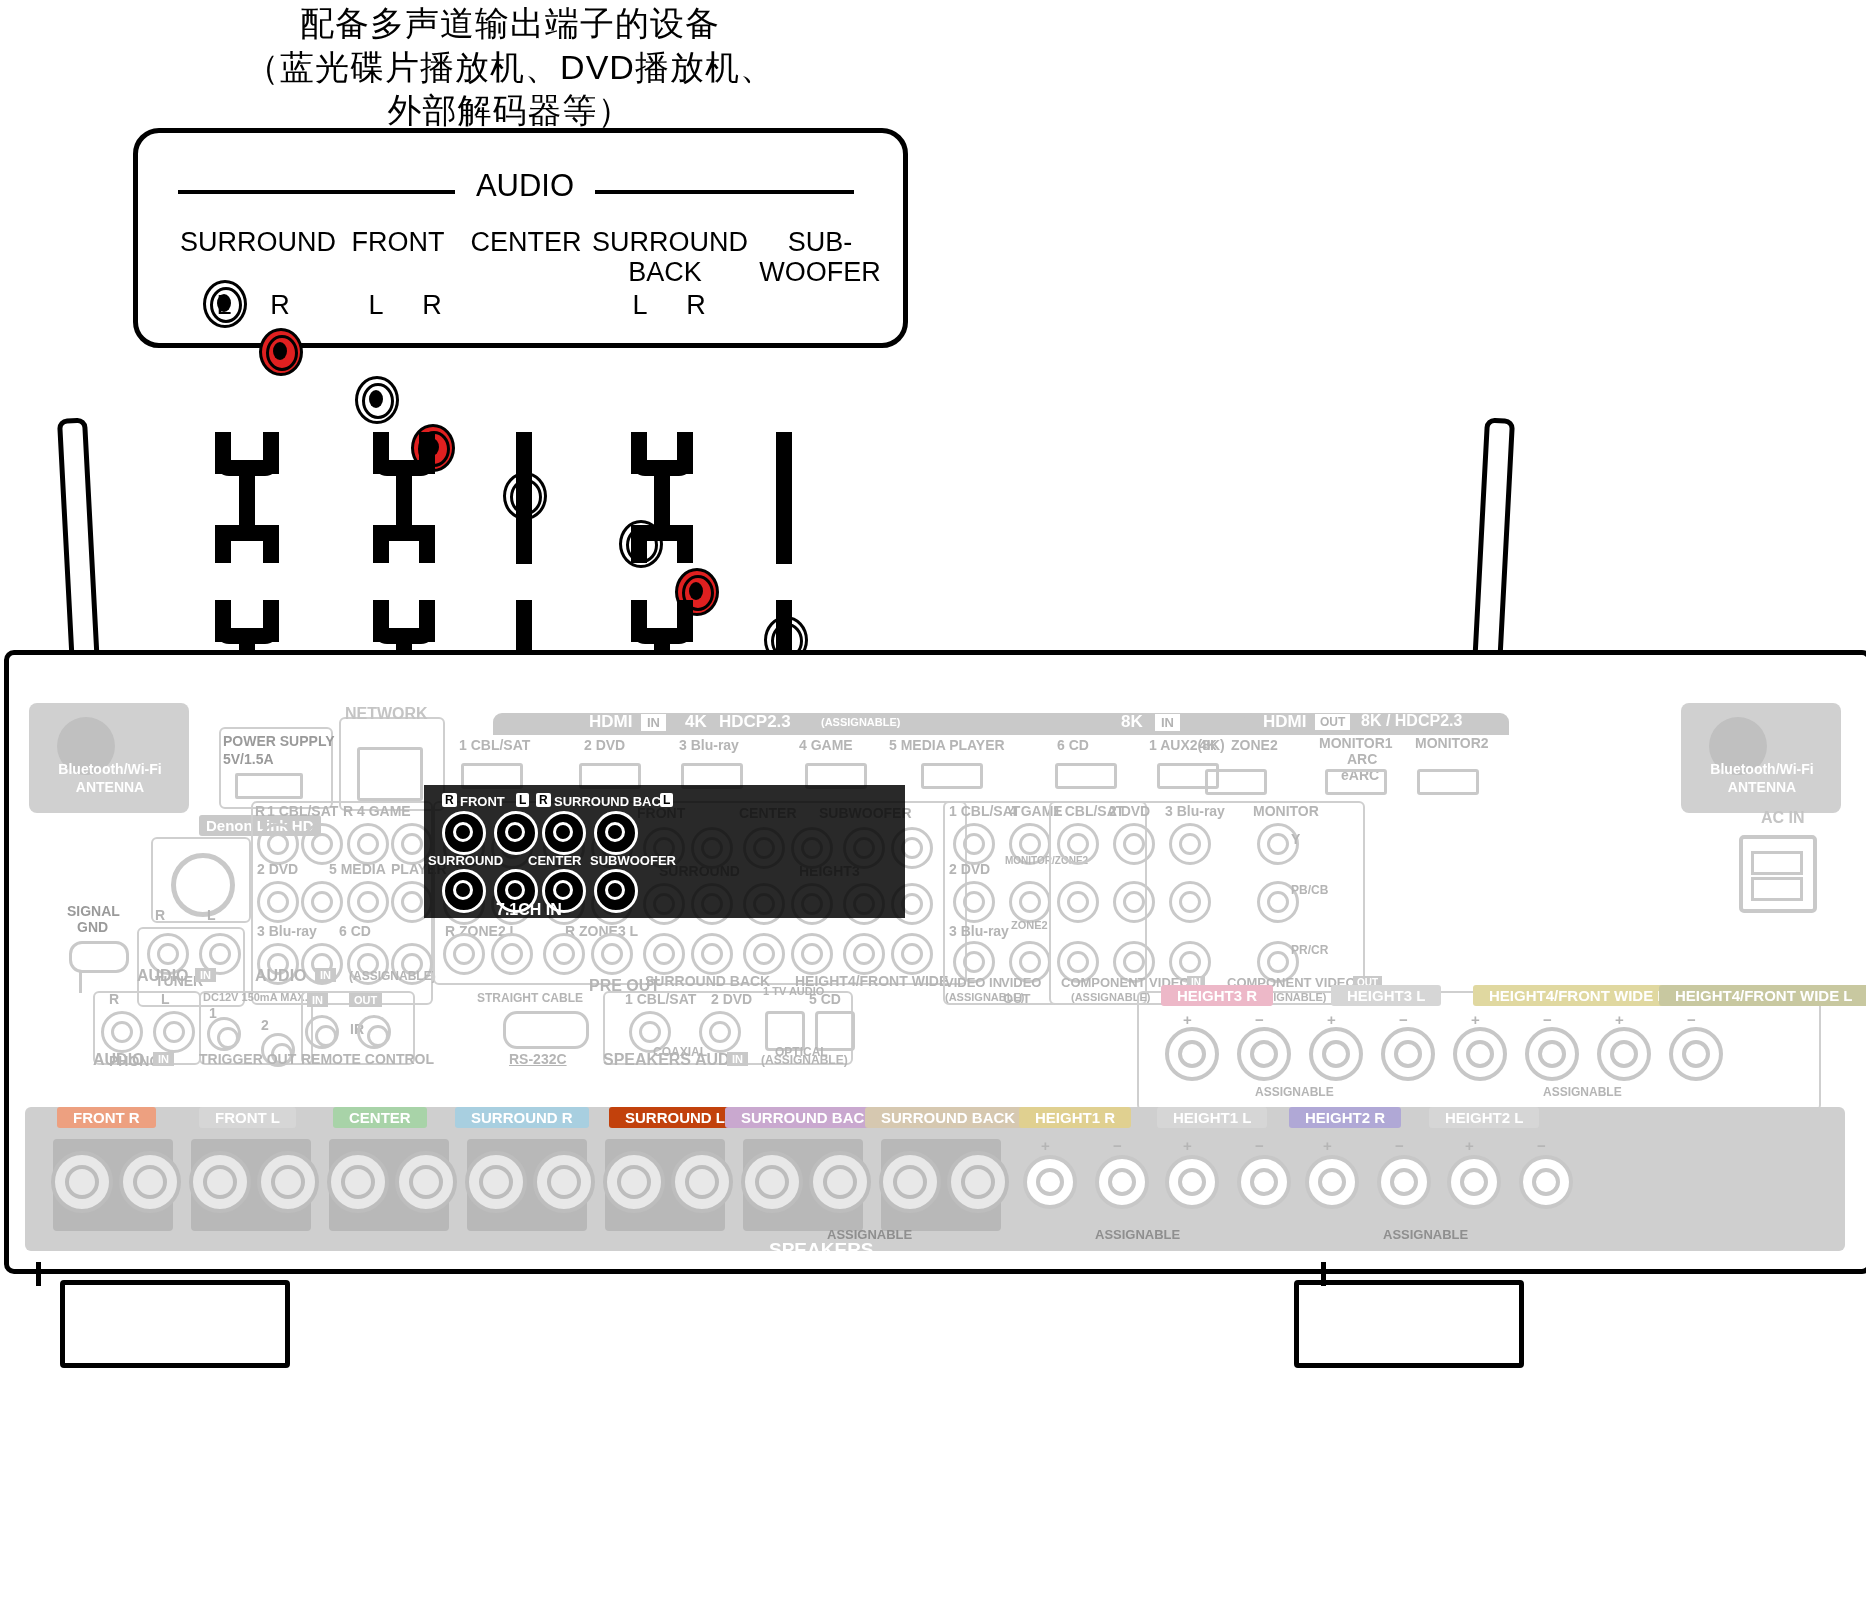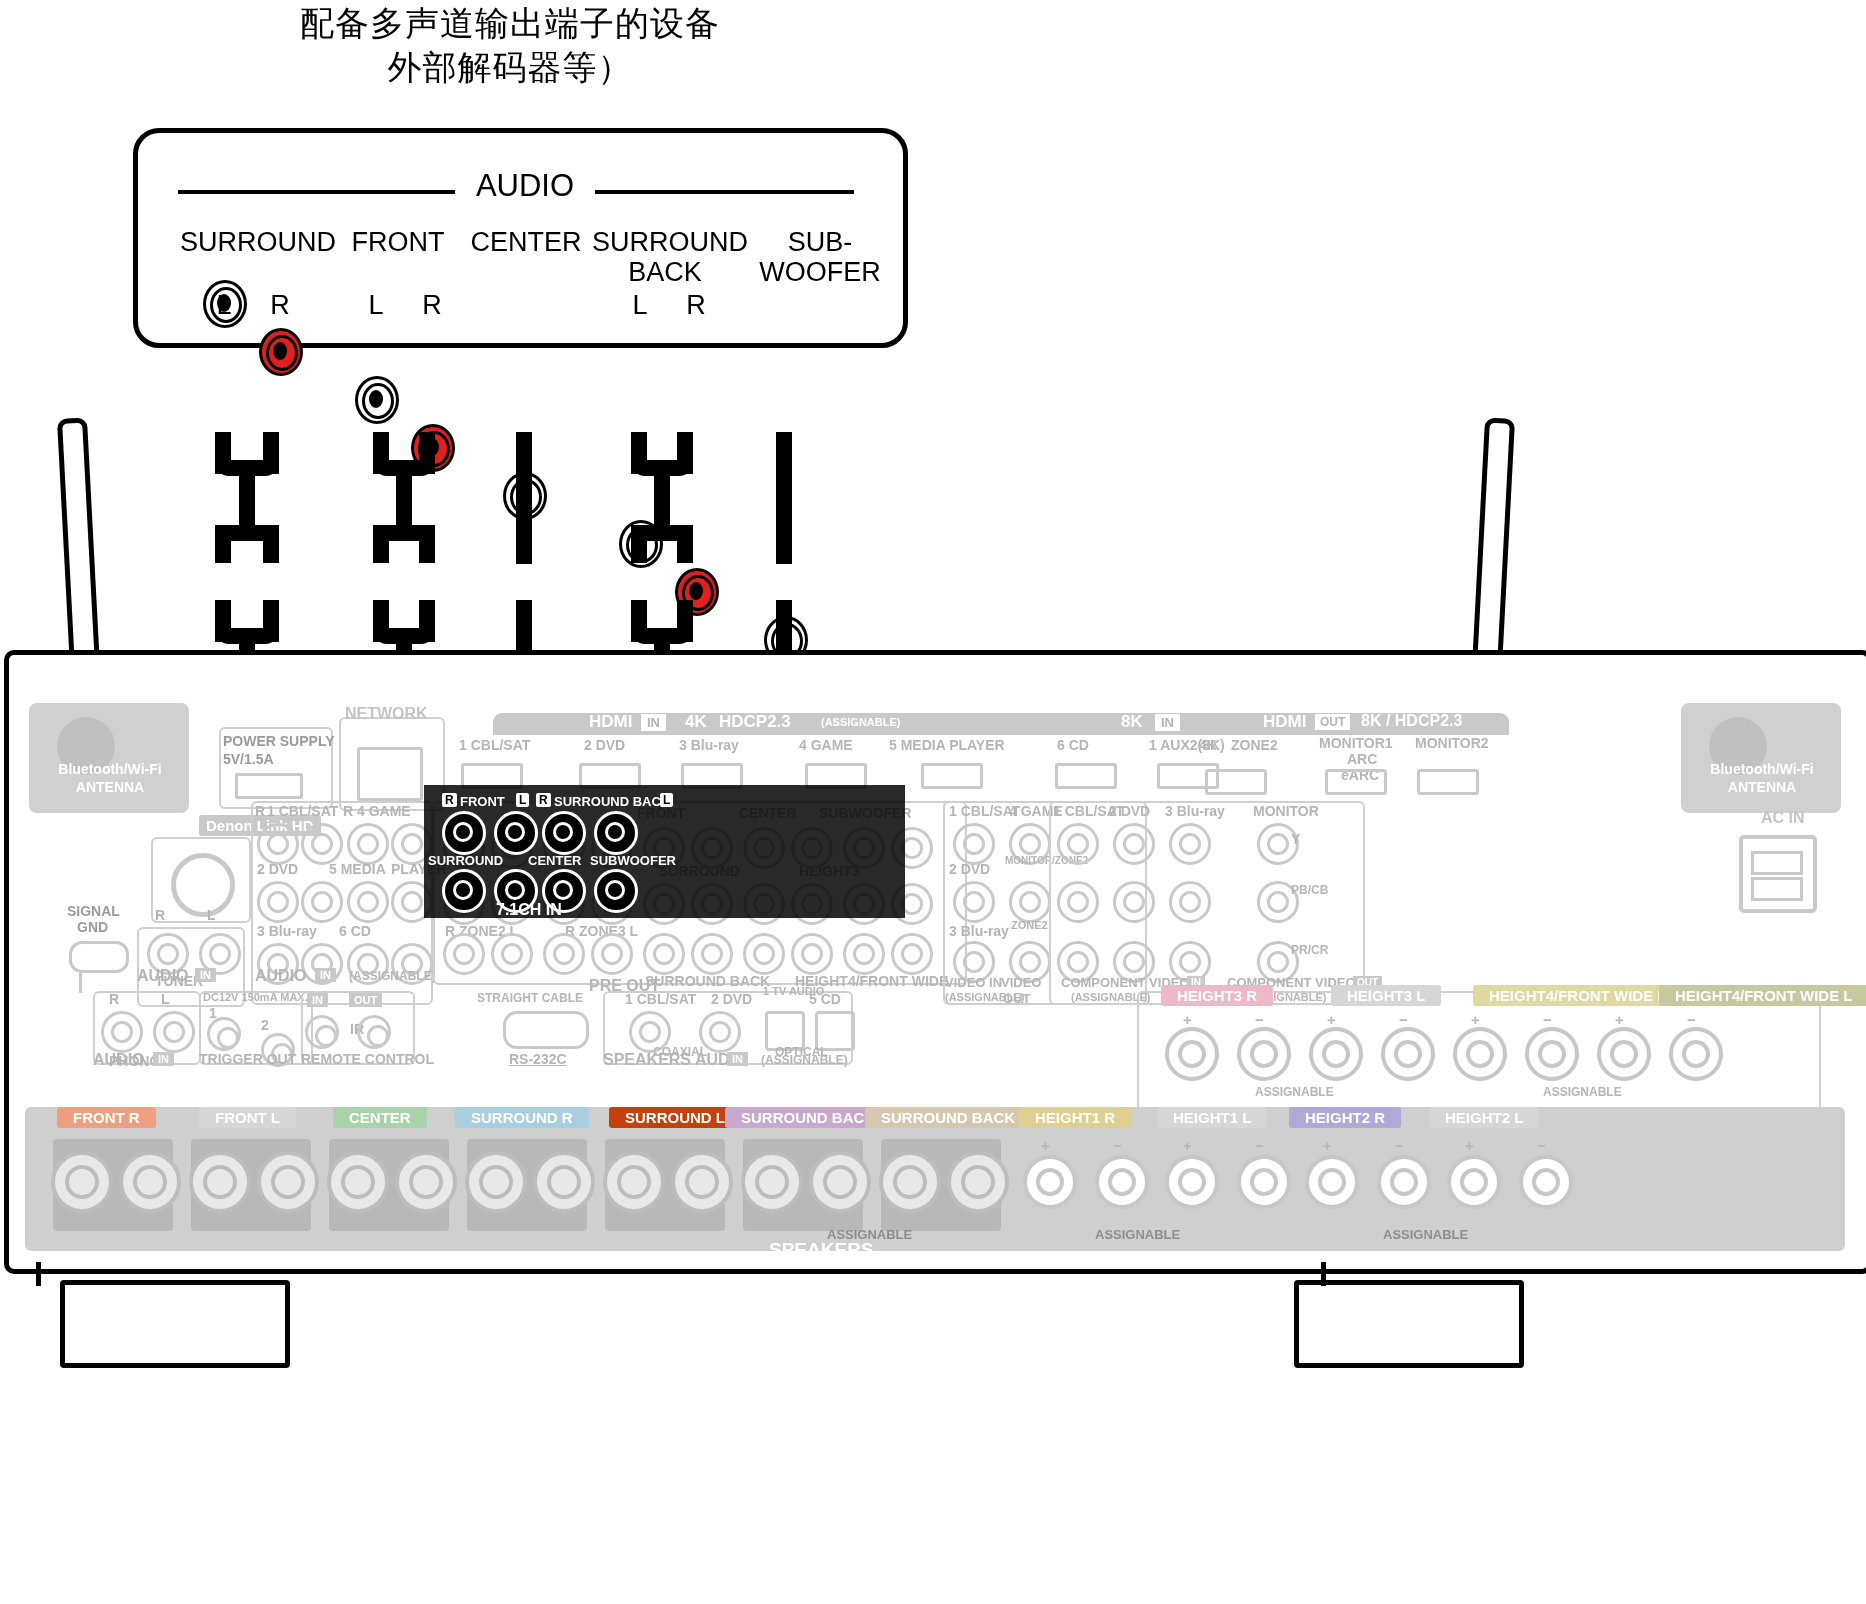--- a/index.html
+++ b/index.html
@@ -61,20 +61,21 @@
   .hgt-term::after{content:"";position:absolute;left:9px;top:9px;width:20px;height:20px;border-radius:50%;border:4px solid #c7c7c7;}
   .pm{position:absolute;font-size:15px;color:#b5b5b5;font-weight:bold;}
   
   .foot{position:absolute;border:5px solid #000;background:#fff;border-radius:4px;}
 </style>
 </head>
 <body>
 
 <div class="abs" id="title">
   <div>配备多声道输出端子的设备</div>
+  <div>（蓝光碟片播放机、DVD播放机、</div>
   <div>外部解码器等）</div>
 </div>
 
 <div class="abs" id="device-box"></div>
 <div class="abs" id="audio-rule"></div>
 <div class="abs" id="audio-label">AUDIO</div>
 
 <div class="abs grp-label" style="left:180px;top:228px;width:146px;">SURROUND</div>
 <div class="abs grp-label" style="left:334px;top:228px;width:128px;">FRONT</div>
 <div class="abs grp-label" style="left:462px;top:228px;width:128px;">CENTER</div>

